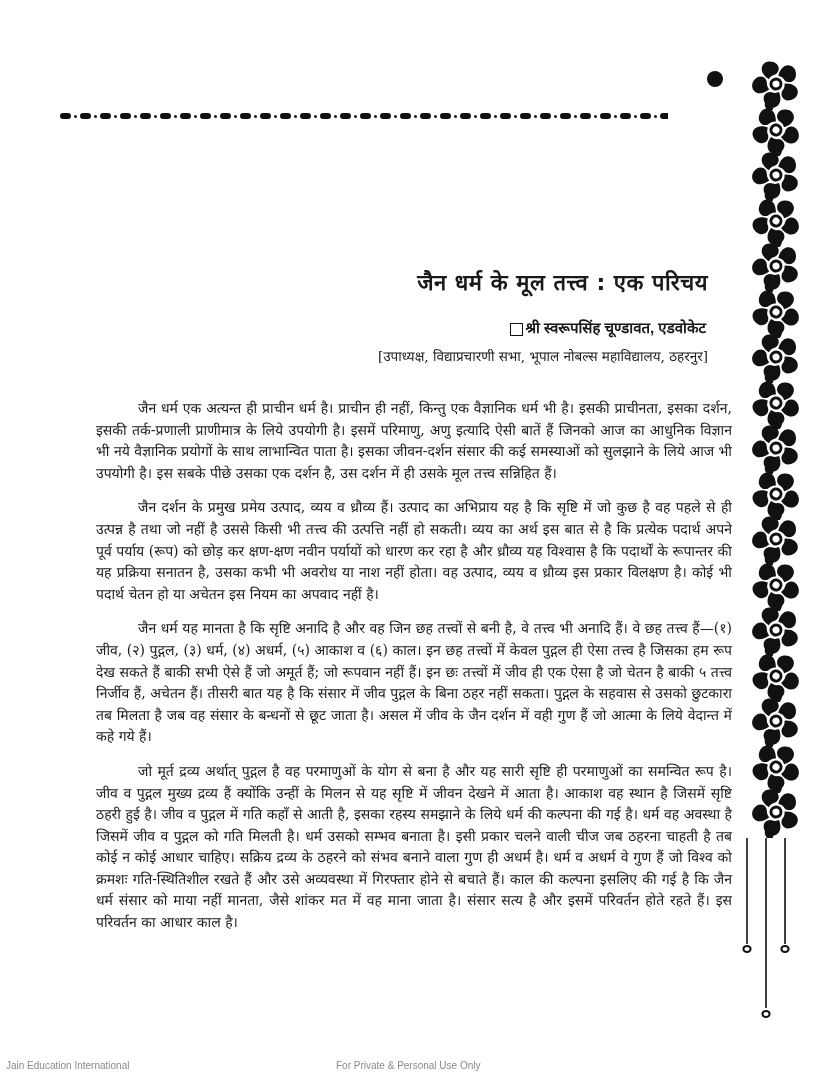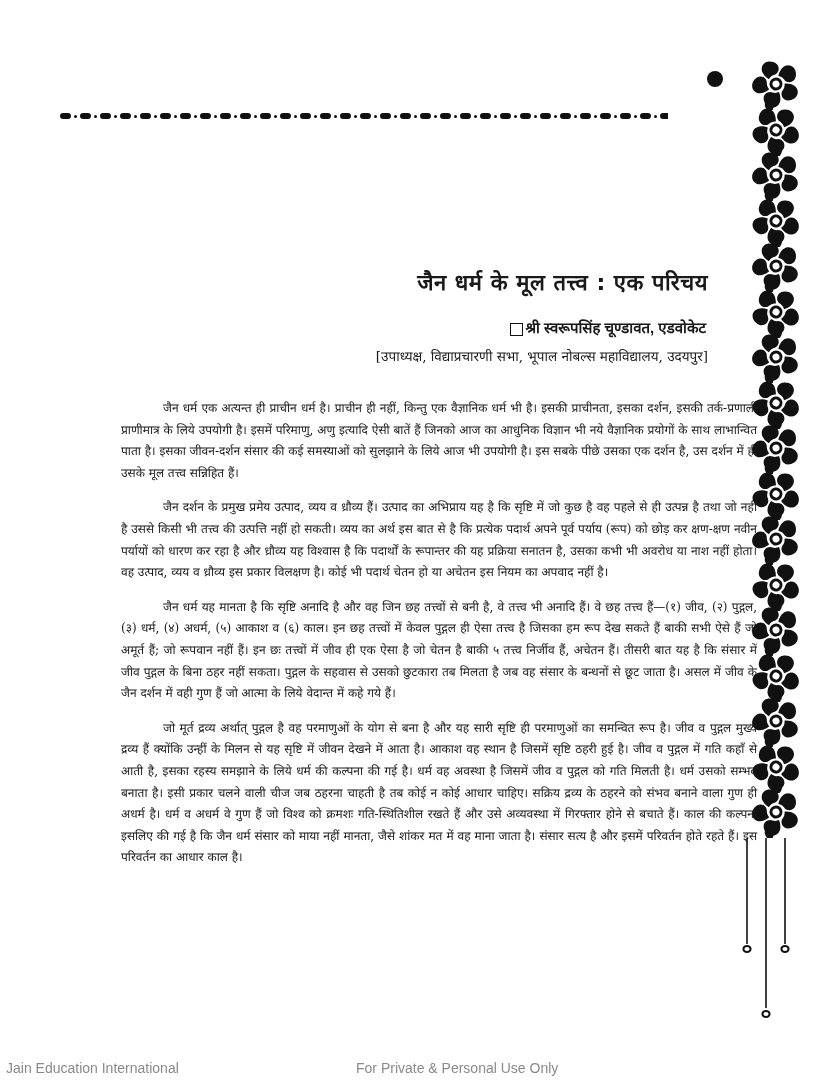--- a/index.html
+++ b/index.html
@@ -35,30 +35,30 @@
   .author .box {
     display: inline-block; width: 11px; height: 11px; border: 1.4px solid #111;
     vertical-align: middle; margin-right: 2px;
   }
   .affil {
     position: absolute; right: 120px; top: 347px;
     font-size: 13.5px;
   }
   .body {
     position: absolute; left: 96px; top: 398px; width: 636px;
-    font-size: 12px; line-height: 21.6px; text-align: justify; margin-left: 25px;
+    font-size: 14px; line-height: 21.6px; text-align: justify;
   }
   .body p { margin: 0 0 13px 0; text-indent: 42px; }
   .footer {
     position: absolute; top: 1060px; left: 0; width: 828px; height: 16px;
-    font-family: "Liberation Sans", sans-serif; font-size: 14px; color: #8a8a8a;
+    font-family: "Liberation Sans", sans-serif; font-size: 10px; color: #8a8a8a;
   }
   .footer span { position: absolute; top: 0; }
   .f-left { left: 6px; }
-  .f-mid { left: 356px; }
+  .f-mid { left: 336px; }
   .f-right { right: 8px; margin-top: 37px; }
 </style>
 </head>
 <body>
 
 <div class="rule" id="top-rule">
     <span class="dash"></span>
     <span class="dot"></span>
     <span class="dash"></span>
     <span class="dot"></span>
@@ -319,21 +319,21 @@
   <line x1="45" y1="0" x2="45" y2="106" stroke="#111" stroke-width="1.6"></line>
   <ellipse cx="7" cy="111" rx="3.6" ry="3" fill="none" stroke="#111" stroke-width="2"></ellipse>
   <ellipse cx="45" cy="111" rx="3.6" ry="3" fill="none" stroke="#111" stroke-width="2"></ellipse>
   <ellipse cx="26" cy="176" rx="3.6" ry="3" fill="none" stroke="#111" stroke-width="2"></ellipse>
 </svg>
 
 <div class="title">जैन धर्म के मूल तत्त्व : एक परिचय</div>
 <div class="author">
   <span class="box"></span><span>श्री स्वरूपसिंह चूण्डावत, एडवोकेट</span>
 </div>
-<div class="affil">[उपाध्यक्ष, विद्याप्रचारणी सभा, भूपाल नोबल्स महाविद्यालय, उदयपुर]</div>
+<div class="affil">[उपाध्यक्ष, विद्याप्रचारणी सभा, भूपाल नोबल्स महाविद्यालय, ठहरनुर]</div>
 
 <div class="body">
   <p>जैन धर्म एक अत्यन्त ही प्राचीन धर्म है। प्राचीन ही नहीं, किन्तु एक वैज्ञानिक धर्म भी है। इसकी प्राचीनता, इसका दर्शन, इसकी तर्क-प्रणाली प्राणीमात्र के लिये उपयोगी है। इसमें परिमाणु, अणु इत्यादि ऐसी बातें हैं जिनको आज का आधुनिक विज्ञान भी नये वैज्ञानिक प्रयोगों के साथ लाभान्वित पाता है। इसका जीवन-दर्शन संसार की कई समस्याओं को सुलझाने के लिये आज भी उपयोगी है। इस सबके पीछे उसका एक दर्शन है, उस दर्शन में ही उसके मूल तत्त्व सन्निहित हैं।</p>
   <p>जैन दर्शन के प्रमुख प्रमेय उत्पाद, व्यय व ध्रौव्य हैं। उत्पाद का अभिप्राय यह है कि सृष्टि में जो कुछ है वह पहले से ही उत्पन्न है तथा जो नहीं है उससे किसी भी तत्त्व की उत्पत्ति नहीं हो सकती। व्यय का अर्थ इस बात से है कि प्रत्येक पदार्थ अपने पूर्व पर्याय (रूप) को छोड़ कर क्षण-क्षण नवीन पर्यायों को धारण कर रहा है और ध्रौव्य यह विश्वास है कि पदार्थों के रूपान्तर की यह प्रक्रिया सनातन है, उसका कभी भी अवरोध या नाश नहीं होता। वह उत्पाद, व्यय व ध्रौव्य इस प्रकार विलक्षण है। कोई भी पदार्थ चेतन हो या अचेतन इस नियम का अपवाद नहीं है।</p>
   <p>जैन धर्म यह मानता है कि सृष्टि अनादि है और वह जिन छह तत्त्वों से बनी है, वे तत्त्व भी अनादि हैं। वे छह तत्त्व हैं—(१) जीव, (२) पुद्गल, (३) धर्म, (४) अधर्म, (५) आकाश व (६) काल। इन छह तत्त्वों में केवल पुद्गल ही ऐसा तत्त्व है जिसका हम रूप देख सकते हैं बाकी सभी ऐसे हैं जो अमूर्त हैं; जो रूपवान नहीं हैं। इन छः तत्त्वों में जीव ही एक ऐसा है जो चेतन है बाकी ५ तत्त्व निर्जीव हैं, अचेतन हैं। तीसरी बात यह है कि संसार में जीव पुद्गल के बिना ठहर नहीं सकता। पुद्गल के सहवास से उसको छुटकारा तब मिलता है जब वह संसार के बन्धनों से छूट जाता है। असल में जीव के जैन दर्शन में वही गुण हैं जो आत्मा के लिये वेदान्त में कहे गये हैं।</p>
   <p>जो मूर्त द्रव्य अर्थात् पुद्गल है वह परमाणुओं के योग से बना है और यह सारी सृष्टि ही परमाणुओं का समन्वित रूप है। जीव व पुद्गल मुख्य द्रव्य हैं क्योंकि उन्हीं के मिलन से यह सृष्टि में जीवन देखने में आता है। आकाश वह स्थान है जिसमें सृष्टि ठहरी हुई है। जीव व पुद्गल में गति कहाँ से आती है, इसका रहस्य समझाने के लिये धर्म की कल्पना की गई है। धर्म वह अवस्था है जिसमें जीव व पुद्गल को गति मिलती है। धर्म उसको सम्भव बनाता है। इसी प्रकार चलने वाली चीज जब ठहरना चाहती है तब कोई न कोई आधार चाहिए। सक्रिय द्रव्य के ठहरने को संभव बनाने वाला गुण ही अधर्म है। धर्म व अधर्म वे गुण हैं जो विश्व को क्रमशः गति-स्थितिशील रखते हैं और उसे अव्यवस्था में गिरफ्तार होने से बचाते हैं। काल की कल्पना इसलिए की गई है कि जैन धर्म संसार को माया नहीं मानता, जैसे शांकर मत में वह माना जाता है। संसार सत्य है और इसमें परिवर्तन होते रहते हैं। इस परिवर्तन का आधार काल है।</p>
 </div>
 
 <div class="footer">
   <span class="f-left">Jain Education International</span>

